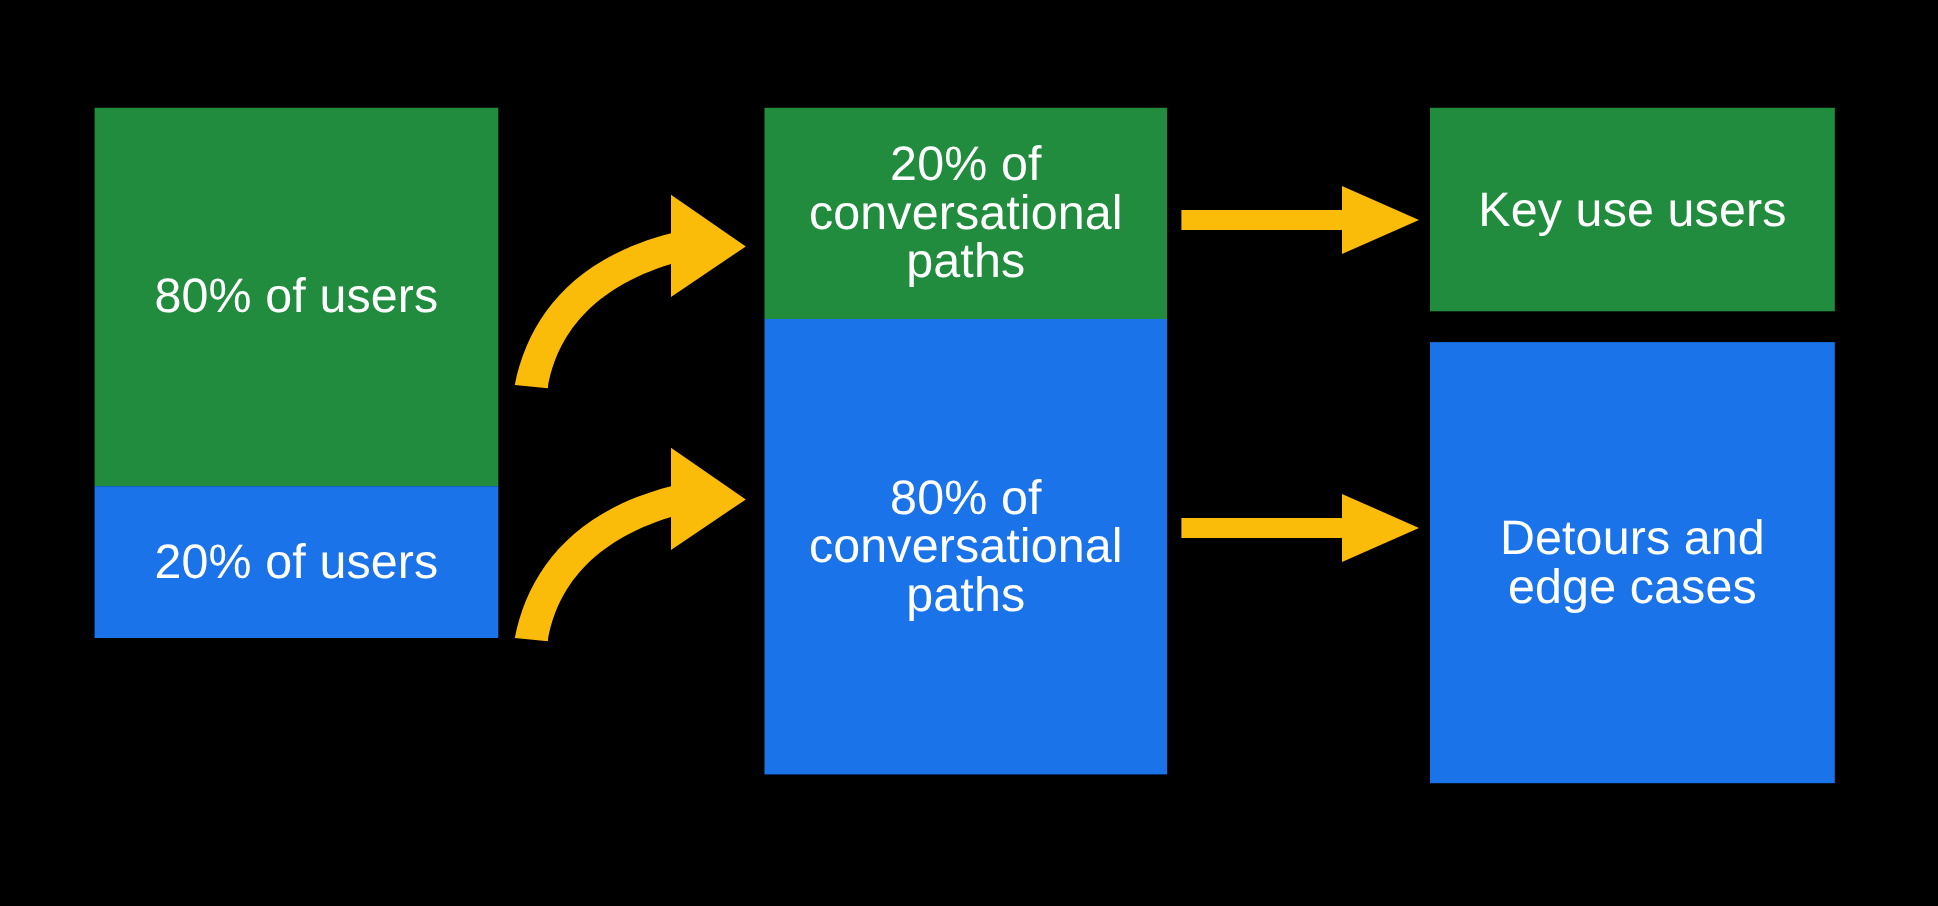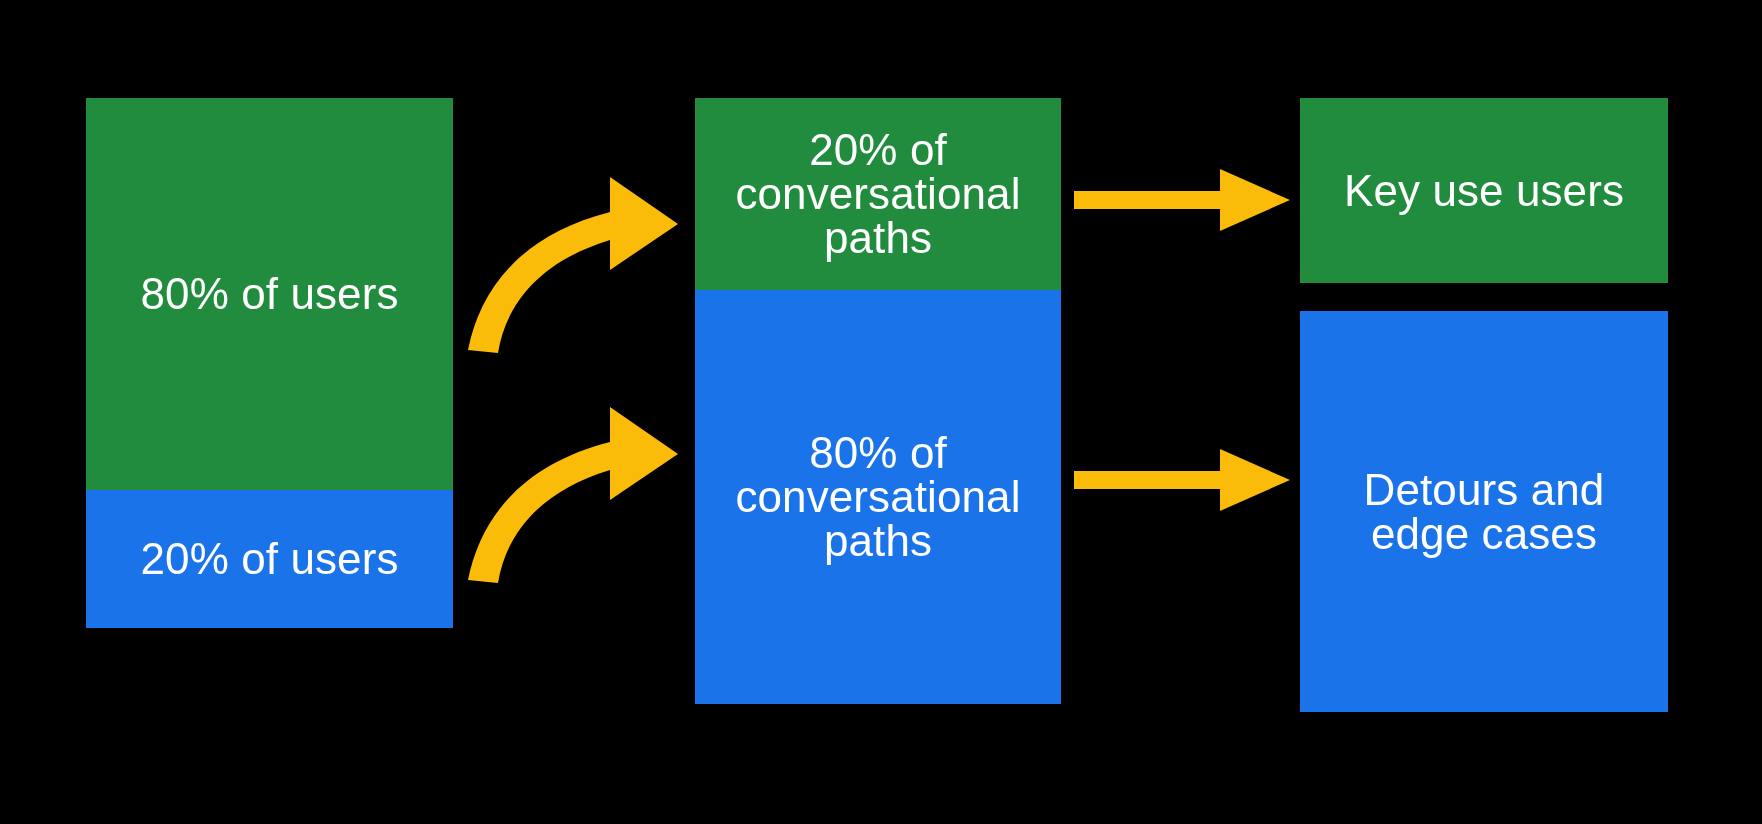--- a/index.html
+++ b/index.html
@@ -47,21 +47,21 @@
     padding: 0 10px;
   }
 
   
   #col-users {
     left: 86px;
     top: 98px;
     width: 367px;
     height: 606px;
   }
-  #col-users .seg-green { height: 392px; }
+  #col-users .seg-green { height: 344px; }
   #col-users .seg-blue  { height: 138px; text-align: center; }
 
   
   #col-paths {
     left: 695px;
     top: 98px;
     width: 366px;
     height: 606px;
   }
   #col-paths .seg-green { height: 192px; }

